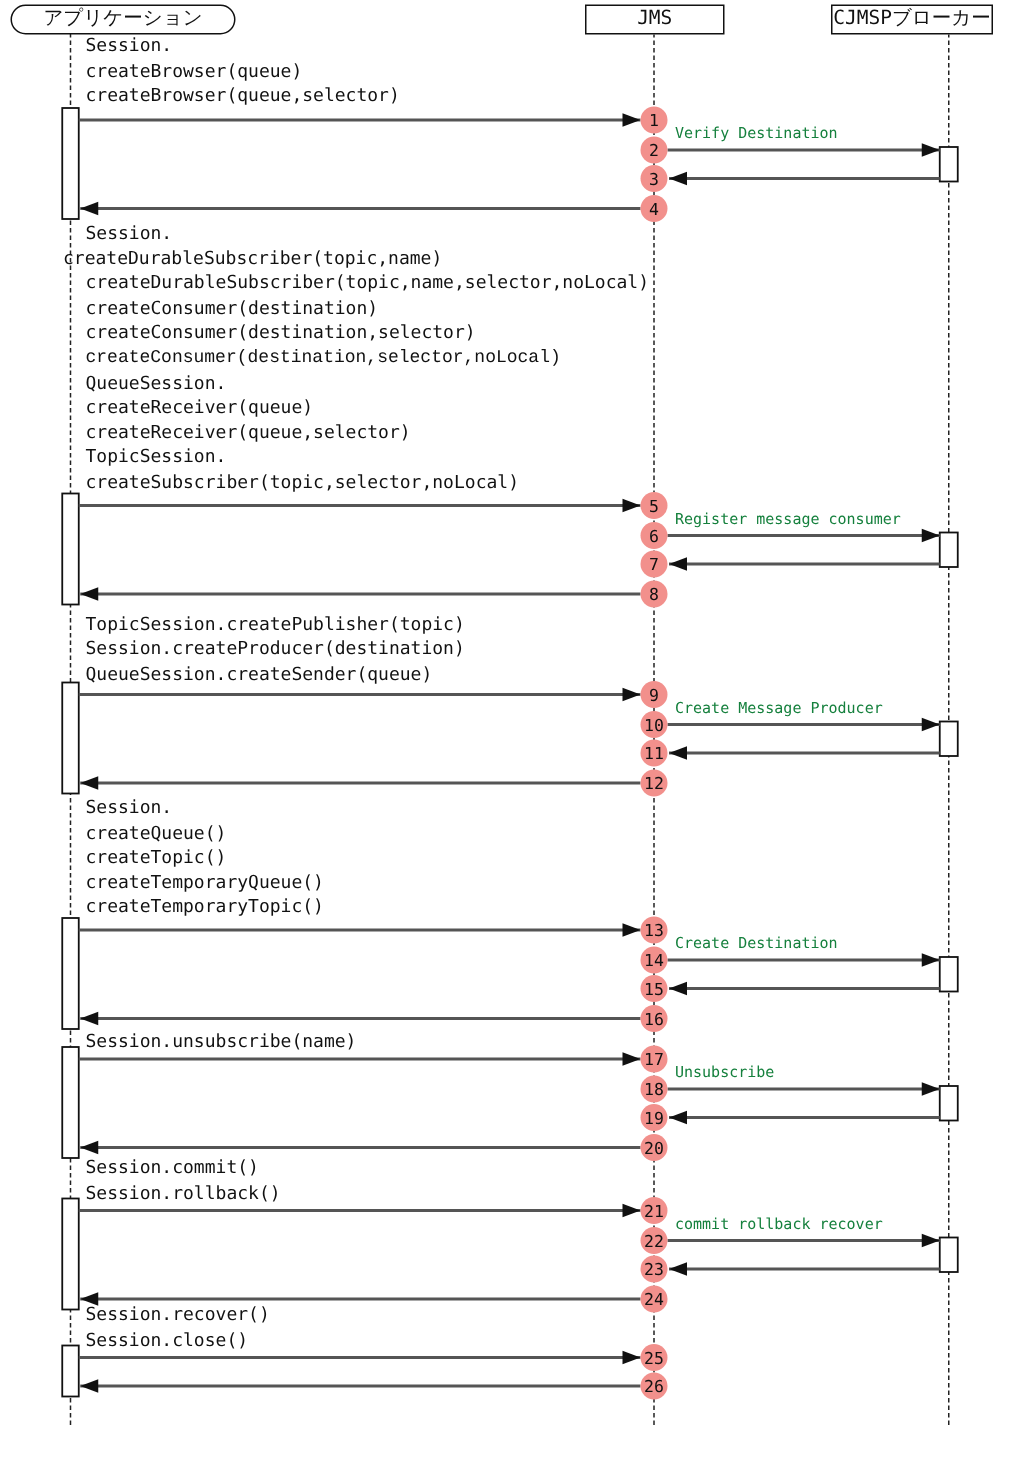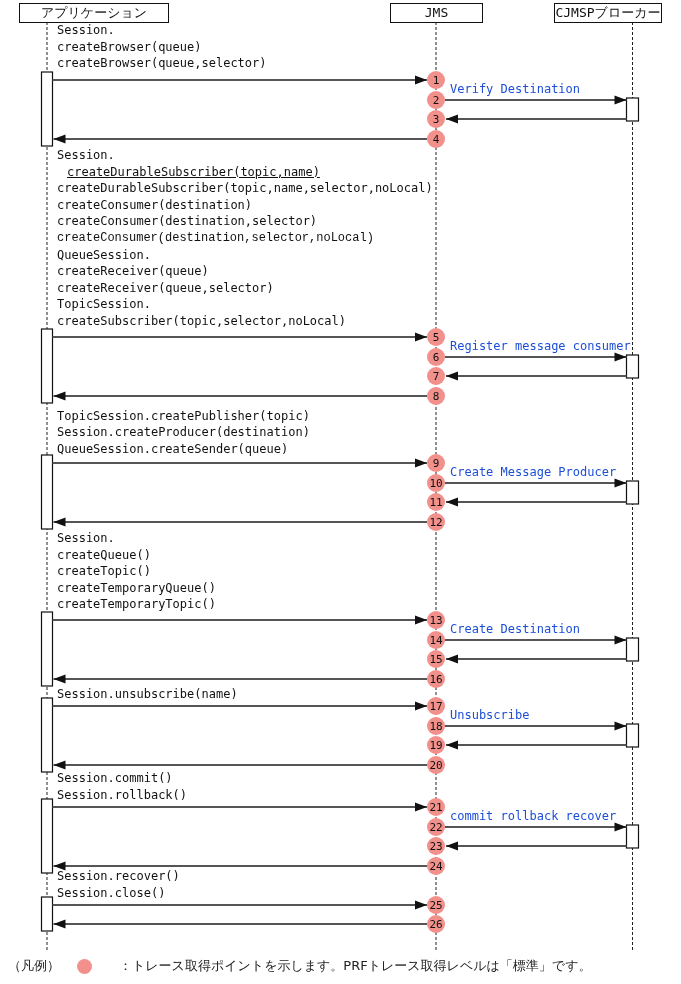--- a/index.html
+++ b/index.html
@@ -6,29 +6,29 @@
   #stage{
     position:relative;width:681px;height:984px;background:#fff;overflow:hidden;
     font-family:"DejaVu Sans Mono","Liberation Mono",monospace;color:#111;
   }
   #dg{position:absolute;left:0;top:0;}
   .actor-box{
     position:absolute;box-sizing:border-box;border:1.5px solid #111;background:#fff;
     text-align:center;font-size:13px;line-height:17px;height:20px;
     font-family:"DejaVu Sans Mono","Liberation Sans",sans-serif;white-space:nowrap;overflow:hidden;
   }
-  #actor-app{left:19px;top:3px;width:150px;}
+  #actor-app{left:7px;top:3px;width:150px;border-radius:10px;}
   #actor-jms{left:390px;top:3px;width:93px;}
   #actor-broker{left:554px;top:3px;width:108px;}
   .call-line{
     position:absolute;left:57px;height:17px;line-height:17px;font-size:12px;
     white-space:pre;letter-spacing:0;color:#111;
   }
   .broker-label{
-    position:absolute;height:17px;line-height:17px;font-size:12px;white-space:pre;color:#1d4ed8;
+    position:absolute;height:17px;line-height:17px;font-size:10px;white-space:pre;color:#15803d;
   }
   #legend{
     position:absolute;left:8px;top:956px;height:20px;display:flex;align-items:center;
     font-size:13px;font-family:"DejaVu Sans","Liberation Sans",sans-serif;color:#222;white-space:pre;
   }
   .lg-marker{
     display:inline-block;width:15px;height:15px;border-radius:50%;margin-left:17px;
   }
   .lg-text{margin-left:27px;}
 </style>
@@ -162,21 +162,21 @@
   <div class="actor-box" id="actor-app">アプリケーション</div>
   <div class="actor-box" id="actor-jms">JMS</div>
   <div class="actor-box" id="actor-broker">CJMSPブローカー</div>
 
   <div id="labels">
       <div class="call-line" style="left: 57px; top: 22px;">Session.</div>
       <div class="call-line" style="left: 57px; top: 38.6px;">createBrowser(queue)</div>
       <div class="call-line" style="left: 57px; top: 55.2px;">createBrowser(queue,selector)</div>
       <div class="broker-label" style="left: 450px; top: 81px;">Verify Destination</div>
       <div class="call-line" style="left: 57px; top: 146.9px;">Session.</div>
-      <div class="call-line" style="left: 67px; top: 163.5px; text-decoration: underline;">createDurableSubscriber(topic,name)</div>
+      <div class="call-line" style="left: 42px; top: 163.5px;">createDurableSubscriber(topic,name)</div>
       <div class="call-line" style="left: 57px; top: 180.1px;">createDurableSubscriber(topic,name,selector,noLocal)</div>
       <div class="call-line" style="left: 57px; top: 196.7px;">createConsumer(destination)</div>
       <div class="call-line" style="left: 57px; top: 213.3px;">createConsumer(destination,selector)</div>
       <div class="call-line" style="left: 57px; top: 229.9px; font-family: Liberation Mono, monospace;">createConsumer(destination,selector,noLocal)</div>
       <div class="call-line" style="left: 57px; top: 246.5px;">QueueSession.</div>
       <div class="call-line" style="left: 57px; top: 263.1px;">createReceiver(queue)</div>
       <div class="call-line" style="left: 57px; top: 279.7px;">createReceiver(queue,selector)</div>
       <div class="call-line" style="left: 57px; top: 296.3px;">TopicSession.</div>
       <div class="call-line" style="left: 57px; top: 312.9px;">createSubscriber(topic,selector,noLocal)</div>
       <div class="broker-label" style="left: 450px; top: 338px; text-align: right;">Register message consumer</div>
@@ -192,18 +192,13 @@
       <div class="broker-label" style="left: 450px; top: 621px;">Create Destination</div>
       <div class="call-line" style="left: 57px; top: 685.5px;">Session.unsubscribe(name)</div>
       <div class="broker-label" style="left: 450px; top: 707px;">Unsubscribe</div>
       <div class="call-line" style="left: 57px; top: 770.3px;">Session.commit()</div>
       <div class="call-line" style="left: 57px; top: 786.9px;">Session.rollback()</div>
       <div class="broker-label" style="left: 450px; top: 808px;">commit rollback recover</div>
       <div class="call-line" style="left: 57px; top: 867.9px;">Session.recover()</div>
       <div class="call-line" style="left: 57px; top: 884.5px;">Session.close()</div>
     </div>
 
-  <div id="legend">
-    <span class="lg-prefix">（凡例）</span>
-    <span class="lg-marker" id="legend-marker" style="background: rgb(242, 144, 140);"></span>
-    <span class="lg-text">：トレース取得ポイントを示します。PRFトレース取得レベルは「標準」です。</span>
-  </div>
 </div>
 
 </body></html>

